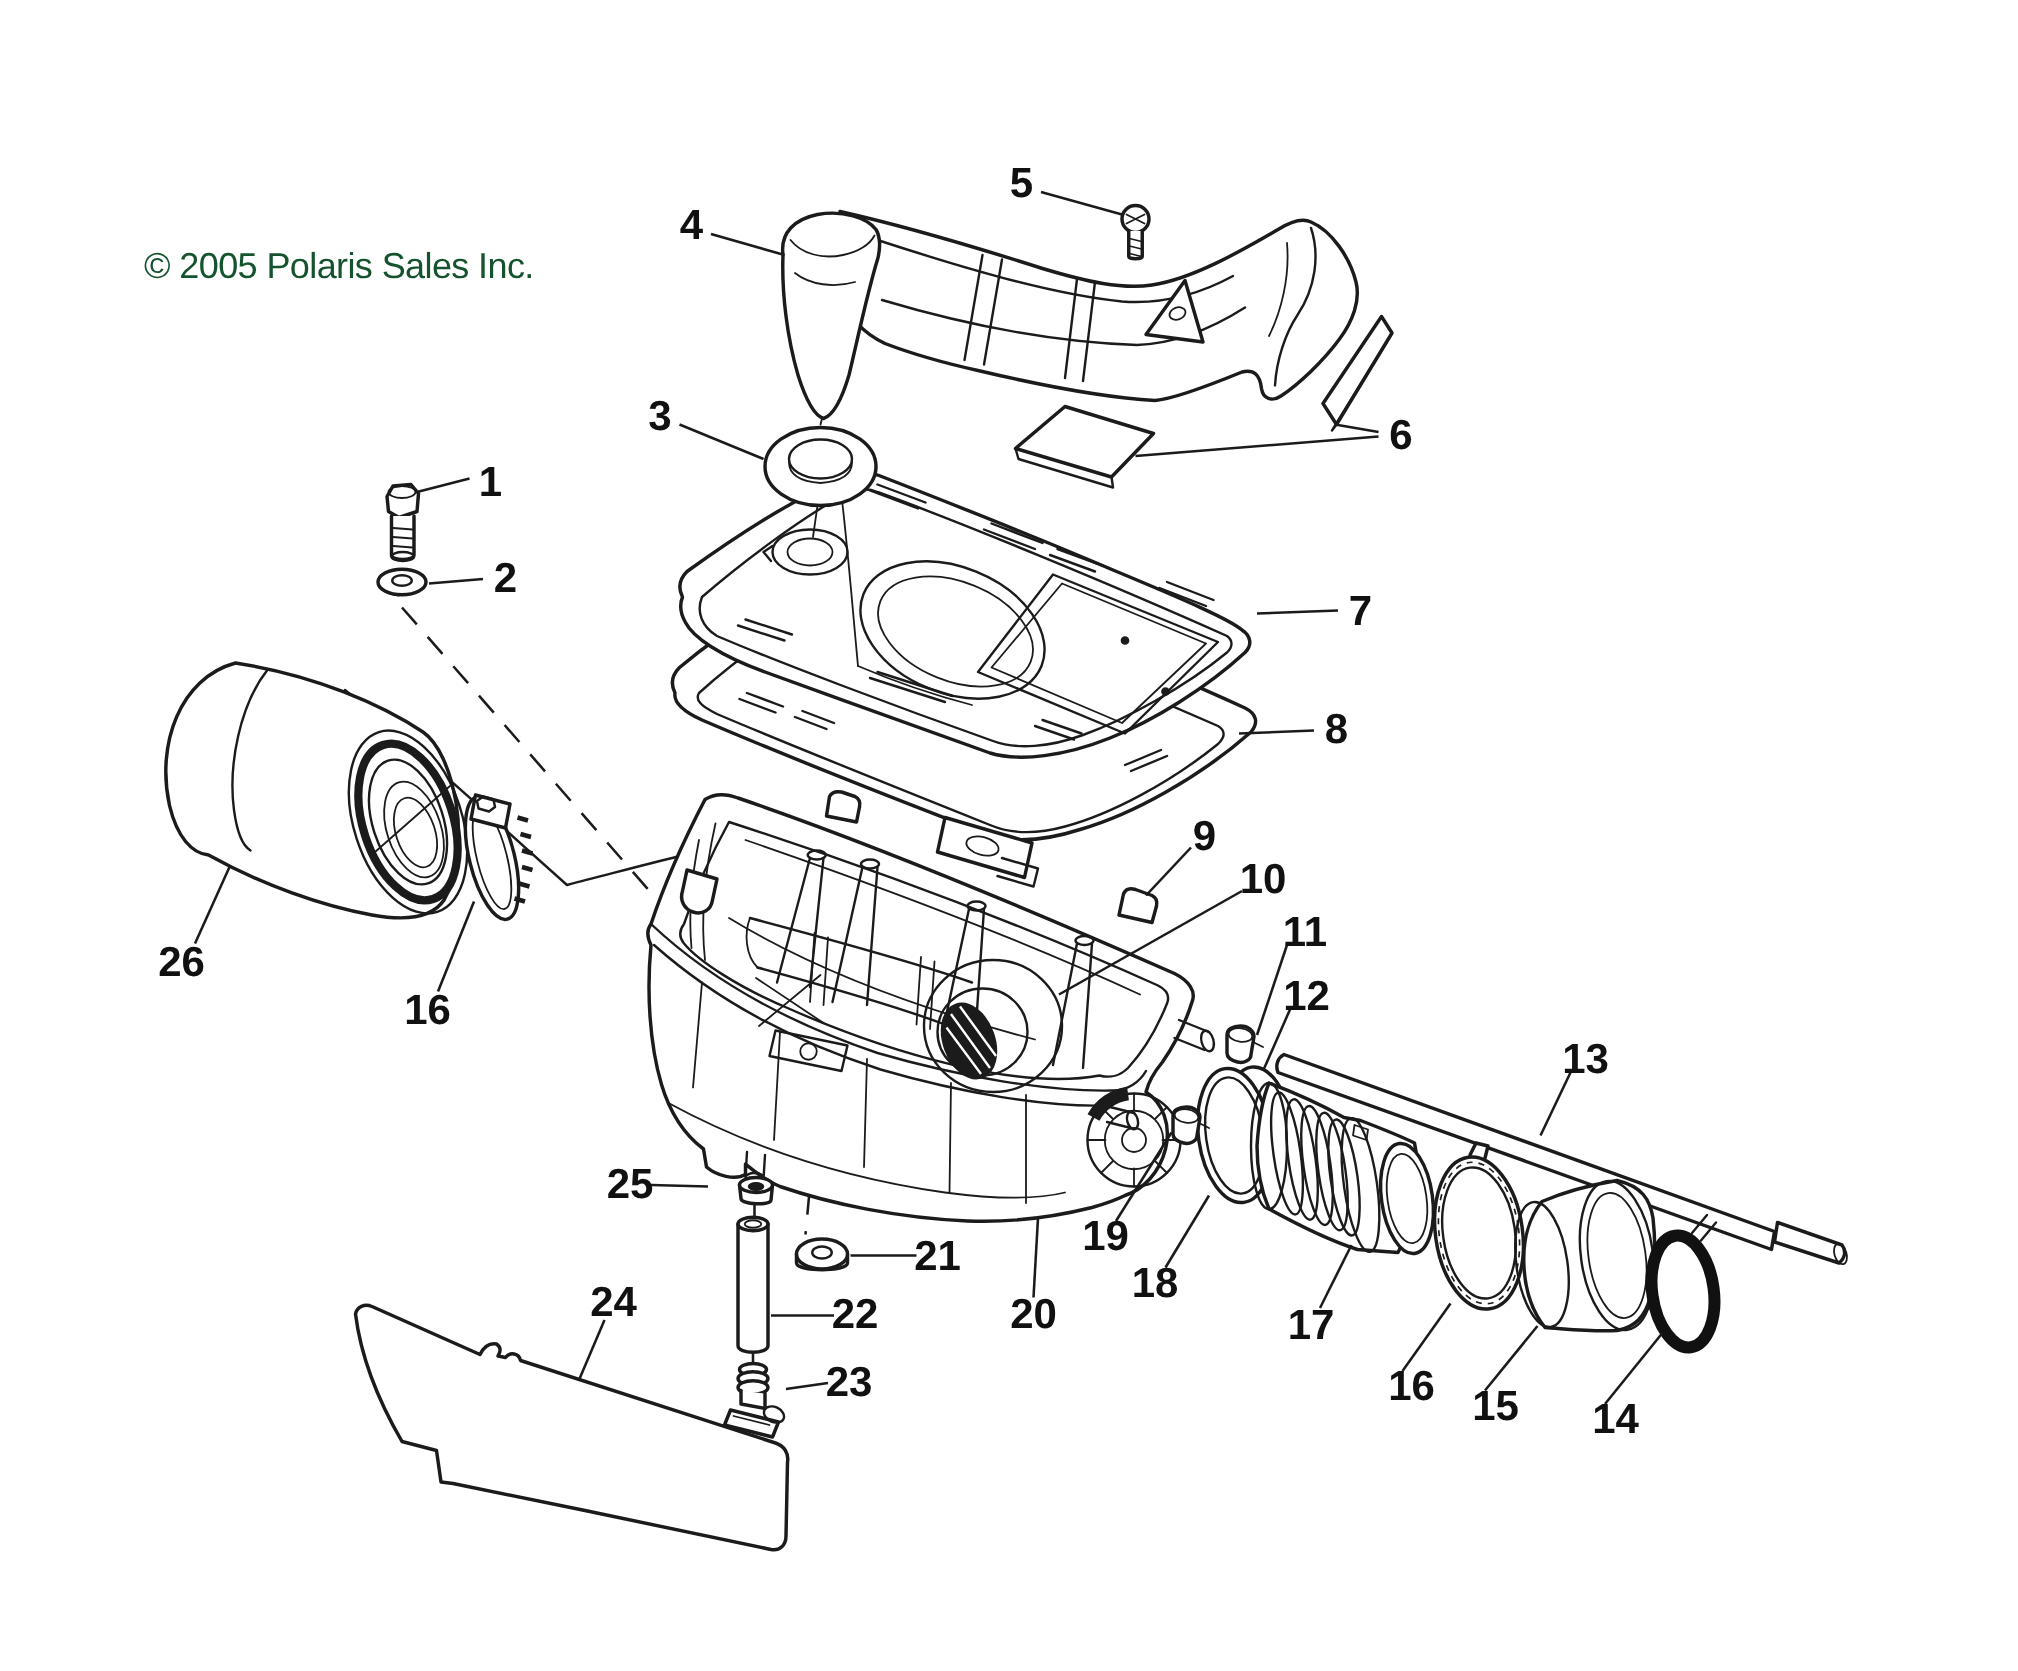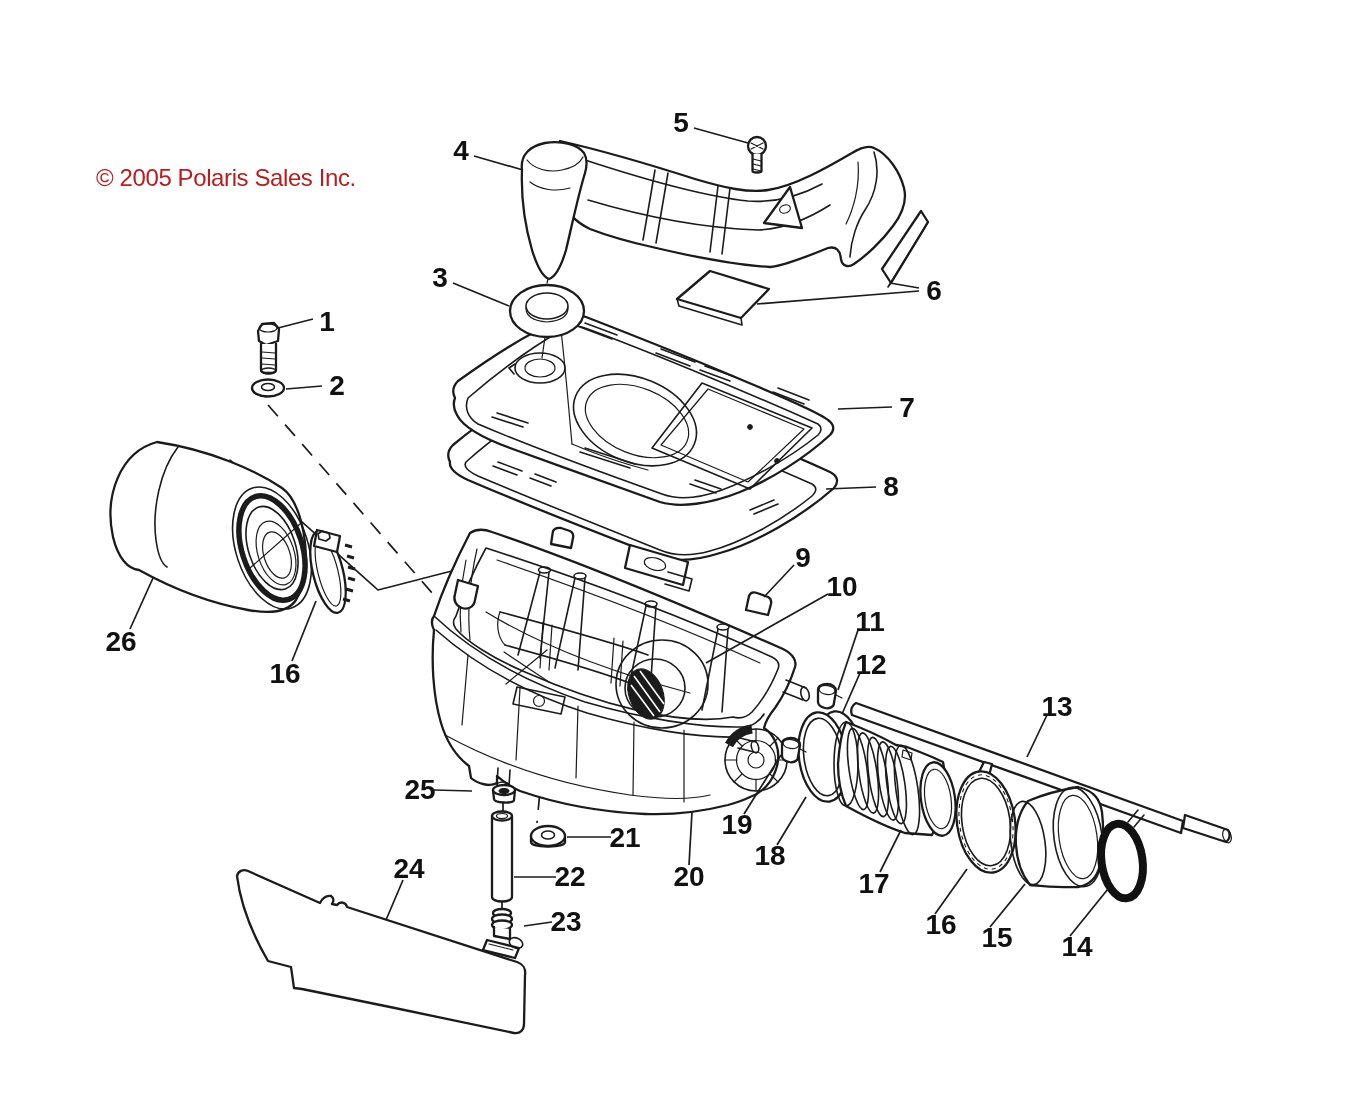--- a/index.html
+++ b/index.html
@@ -1,20 +1,20 @@
 <!DOCTYPE html>
 <html><head>
 <meta charset="utf-8">
 <style>
   html,body{margin:0;padding:0;background:#fff;}
   .stage{position:relative;width:1345px;height:1114px;background:#ffffff;overflow:hidden;
          font-family:"Liberation Sans",sans-serif;}
   .stage svg{position:absolute;left:0;top:0;}
   .copyright{position:absolute;left:96px;top:164px;font-size:24px;letter-spacing:-0.4px;
-             color:#b91c1c;font-weight:normal;white-space:nowrap;}
+             color:#14532d;font-weight:normal;white-space:nowrap;}
   svg path, svg ellipse, svg circle, svg line, svg polyline{vector-effect:none;}
   .ol{fill:#ffffff;stroke:#1b1b1b;stroke-width:2.3;stroke-linejoin:round;stroke-linecap:round;}
   .ln{fill:none;stroke:#1b1b1b;stroke-width:1.6;stroke-linejoin:round;stroke-linecap:round;}
   .tn{fill:none;stroke:#1b1b1b;stroke-width:1.2;stroke-linejoin:round;stroke-linecap:round;}
   .dk{fill:#1b1b1b;stroke:#1b1b1b;stroke-width:1;}
   .dash{fill:none;stroke:#1b1b1b;stroke-width:1.7;stroke-dasharray:15 11;}
   .callout-num{font-family:"Liberation Sans",sans-serif;font-weight:bold;font-size:28px;fill:#111;}
 </style>
 </head>
 <body>

